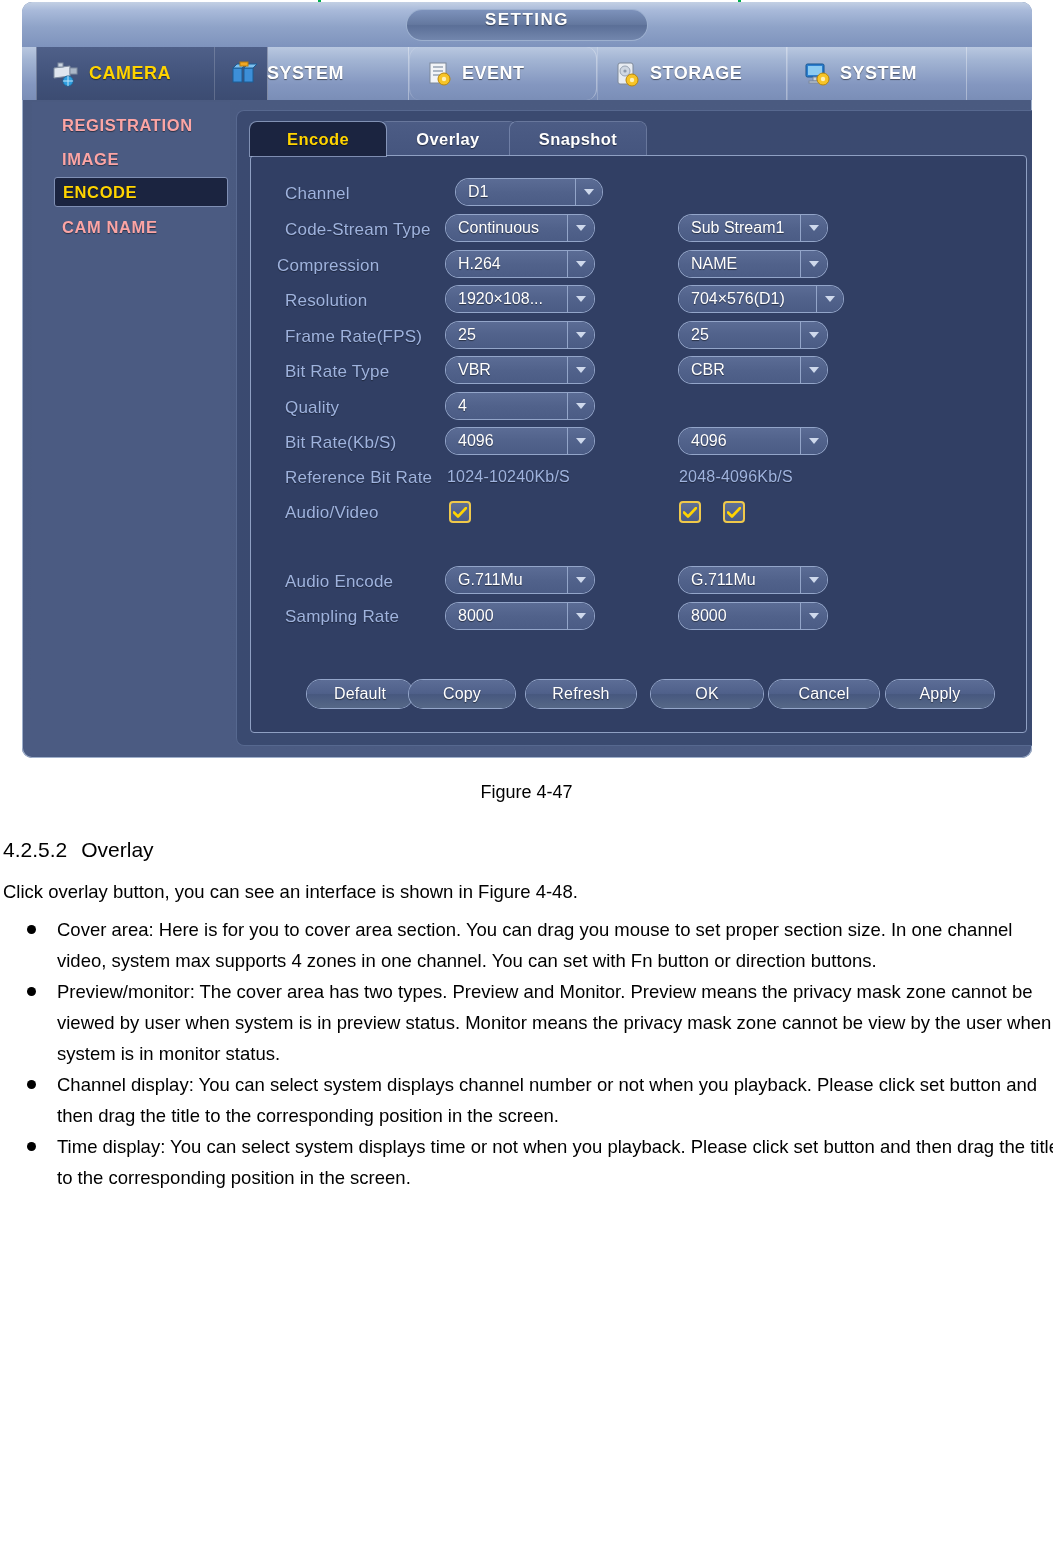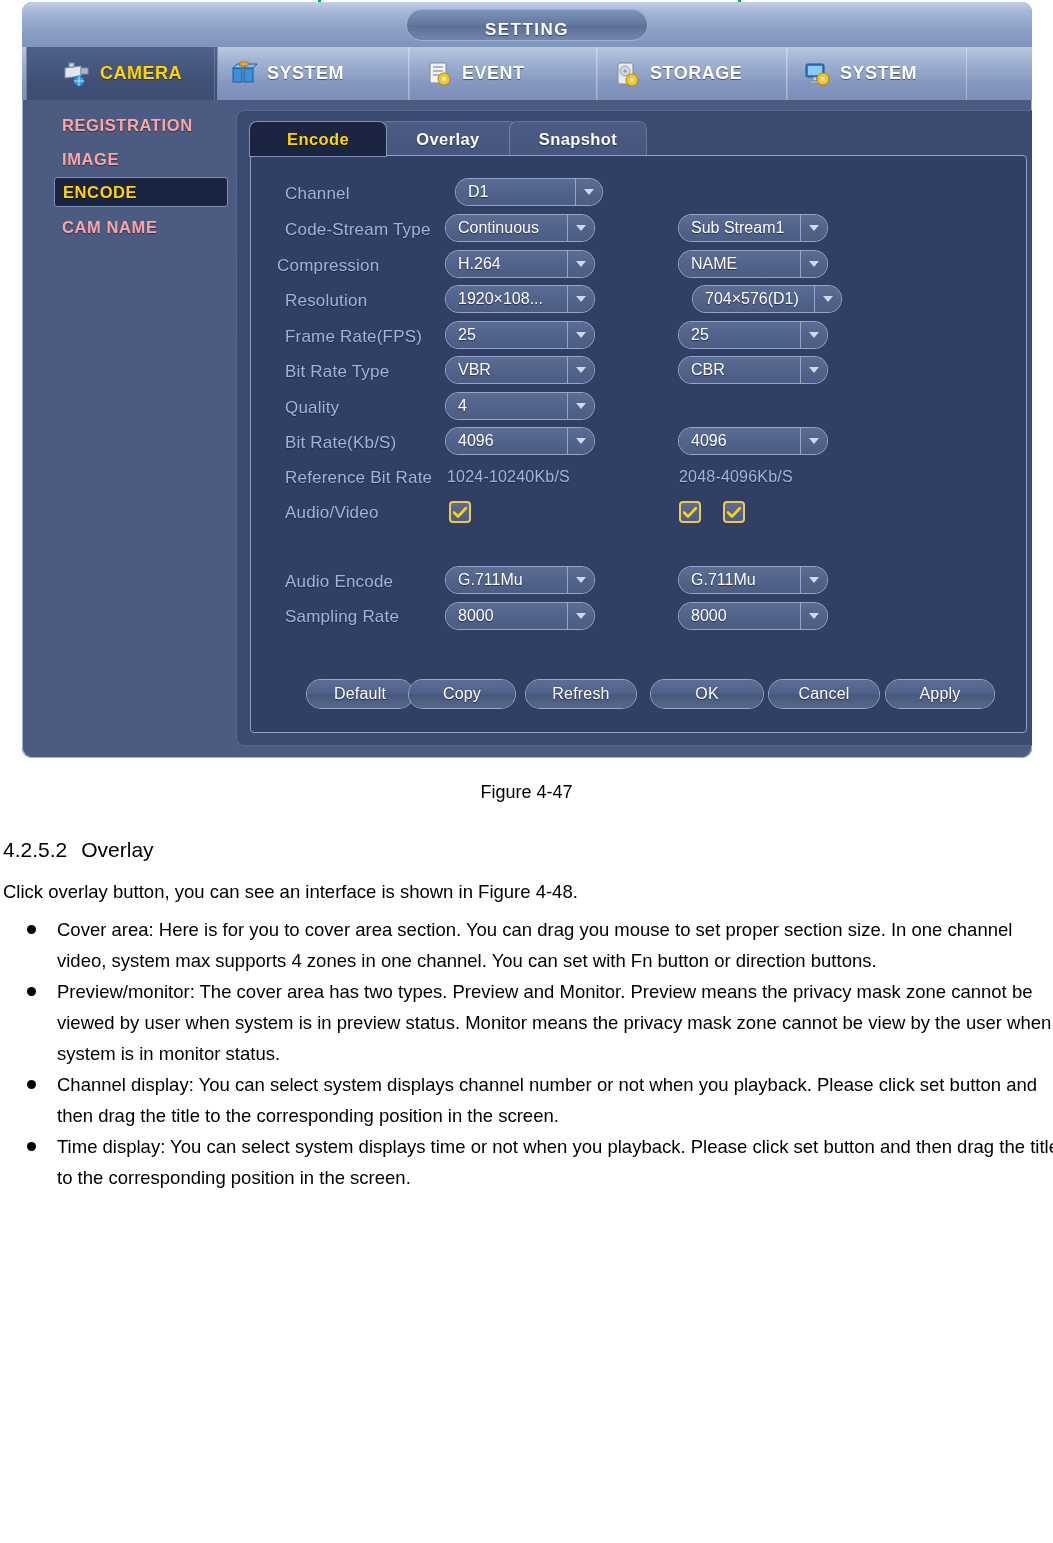--- a/index.html
+++ b/index.html
@@ -25,21 +25,21 @@
   .dvr-titlebar{
     position:absolute;left:0;top:0;width:1010px;height:45px;
     background:linear-gradient(180deg,#c3d0e4 0%,#a9bada 18%,#8fa3c8 55%,#7e93bd 100%);
     border-top-left-radius:10px;border-top-right-radius:10px;
   }
   .dvr-title-pill{
     position:absolute;left:385px;top:8px;width:240px;height:30px;
     border-radius:15px;
     background:linear-gradient(180deg,#7d92bb 0%,#64789f 48%,#5b6f97 52%,#7286ad 100%);
     box-shadow:0 0 0 1px #9db0cf;
-    display:flex;align-items:flex-end;justify-content:center;
+    display:flex;align-items:flex-start;justify-content:center;
   }
   .dvr-title-pill span{
     color:#ffffff;font-size:17px;letter-spacing:1.5px;font-weight:bold;
     text-shadow:0 1px 1px rgba(0,0,0,.45);
   }
 
   
   .dvr-menubar{
     position:absolute;left:0;top:45px;width:1010px;height:53px;
     background:linear-gradient(180deg,#b9c8e0 0%,#a2b4d3 25%,#8497c0 70%,#7a8eb7 100%);
@@ -219,21 +219,21 @@
 <div class="dvr-figure">
 
   <div class="dvr-titlebar">
     <div class="dvr-title-pill">
       <span>SETTING</span>
     </div>
   </div>
 
   <div class="dvr-menubar">
 
-    <div class="menu-item active" style="left:4px;width:192px;justify-content:center;">
+    <div class="menu-item active" style="left:14px;width:232px;">
       <span class="micon">
         <svg width="30" height="28" viewBox="0 0 30 28">
           <path d="M3 8 L19 6 L19 16 L3 18 Z" fill="#dfe6ef" stroke="#7f8ca0" stroke-width="1"></path>
           <rect x="19" y="8" width="7" height="6" fill="#aab7c8" stroke="#7f8ca0"></rect>
           <rect x="7" y="3" width="5" height="4" fill="#c9d3e0" stroke="#7f8ca0"></rect>
           <circle cx="17" cy="21" r="5" fill="#2f9fe0" stroke="#1d6fa5"></circle>
           <path d="M12 21 h10 M17 16 v10" stroke="#bfe4fa" stroke-width="1"></path>
         </svg>
       </span>
       <span class="mlabel">CAMERA</span>
@@ -245,21 +245,21 @@
           <rect x="4" y="8" width="9" height="14" fill="#3d8fd8" stroke="#1a5c96"></rect>
           <rect x="15" y="8" width="9" height="14" fill="#3d8fd8" stroke="#1a5c96"></rect>
           <path d="M4 8 L8 4 L17 4 L13 8 Z" fill="#7fc0ee" stroke="#1a5c96"></path>
           <path d="M15 8 L19 4 L28 4 L24 8 Z" fill="#7fc0ee" stroke="#1a5c96"></path>
           <rect x="11" y="2" width="8" height="4" fill="#f0a825" stroke="#b87c0d"></rect>
         </svg>
       </span>
       <span class="mlabel">SYSTEM</span>
     </div>
 
-    <div class="menu-item" style="left:387px;width:188px;">
+    <div class="menu-item" style="left:387px;width:188px;border-radius:11px;">
       <span class="micon">
         <svg width="30" height="28" viewBox="0 0 30 28">
           <rect x="6" y="3" width="16" height="20" fill="#f2f4f7" stroke="#7d8899"></rect>
           <path d="M9 7 h10 M9 11 h10 M9 15 h7" stroke="#97a3b4" stroke-width="1.4"></path>
           <circle cx="20" cy="19" r="6" fill="#f7c427" stroke="#b8860b"></circle>
           <circle cx="20" cy="19" r="2.2" fill="#fdf0b8"></circle>
         </svg>
       </span>
       <span class="mlabel">EVENT</span>
     </div>
@@ -421,21 +421,21 @@
           </span>
       </div>
 
       <div class="dd" style="left:428px;top:95px;width:148px;">
         <span class="ddval">NAME</span>
         <span class="ddarrow">
             <i></i>
           </span>
       </div>
 
-      <div class="dd" style="left:428px;top:130px;width:148px;margin-left:14px;">
+      <div class="dd" style="left:428px;top:130px;width:164px;">
         <span class="ddval">704×576(D1)</span>
         <span class="ddarrow">
             <i></i>
           </span>
       </div>
 
       <div class="dd" style="left:428px;top:166px;width:148px;">
         <span class="ddval">25</span>
         <span class="ddarrow">
             <i></i>

